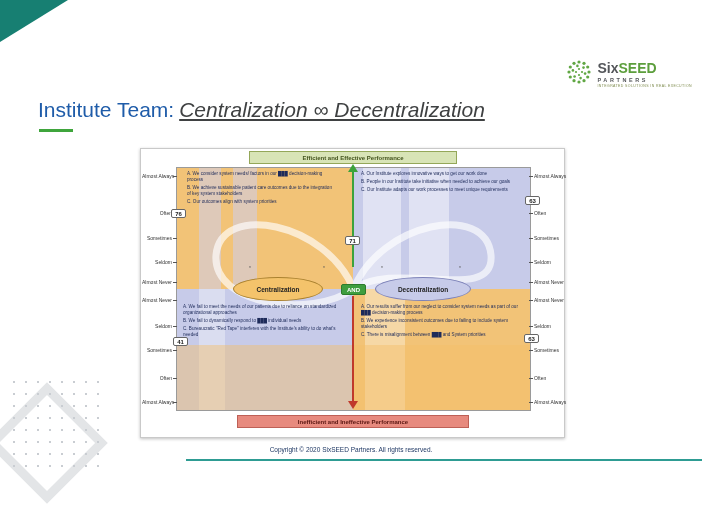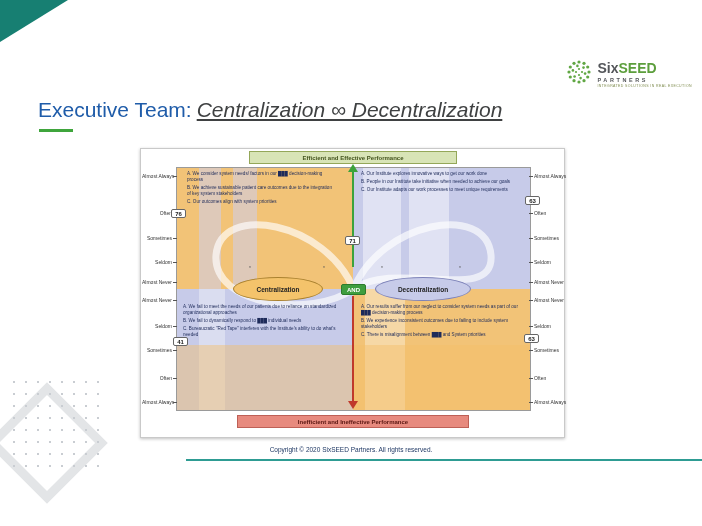--- a/index.html
+++ b/index.html
@@ -148,21 +148,21 @@
       </svg>
     </span>
     <div class="logo-text">
       <div class="logo-name"><span>Six</span><span class="seed">SEED</span></div>
       <div class="logo-partners">PARTNERS</div>
       <div class="logo-tagline">INTEGRATED SOLUTIONS IN REAL EXECUTION</div>
     </div>
   </div>
 
   <h1 class="title">
-    <span class="title-blue">Executive Team:</span><span class="title-italic">Centralization ∞ Decentralization</span>
+    <span class="title-blue">Institute Team:</span><span class="title-italic">Centralization ∞ Decentralization</span>
   </h1>
   <div class="title-underline"></div>
 
   <div class="map">
 
     <div class="quad tl"></div>
     <div class="quad tr"></div>
     <div class="quad bl"></div>
     <div class="quad br"></div>
 

